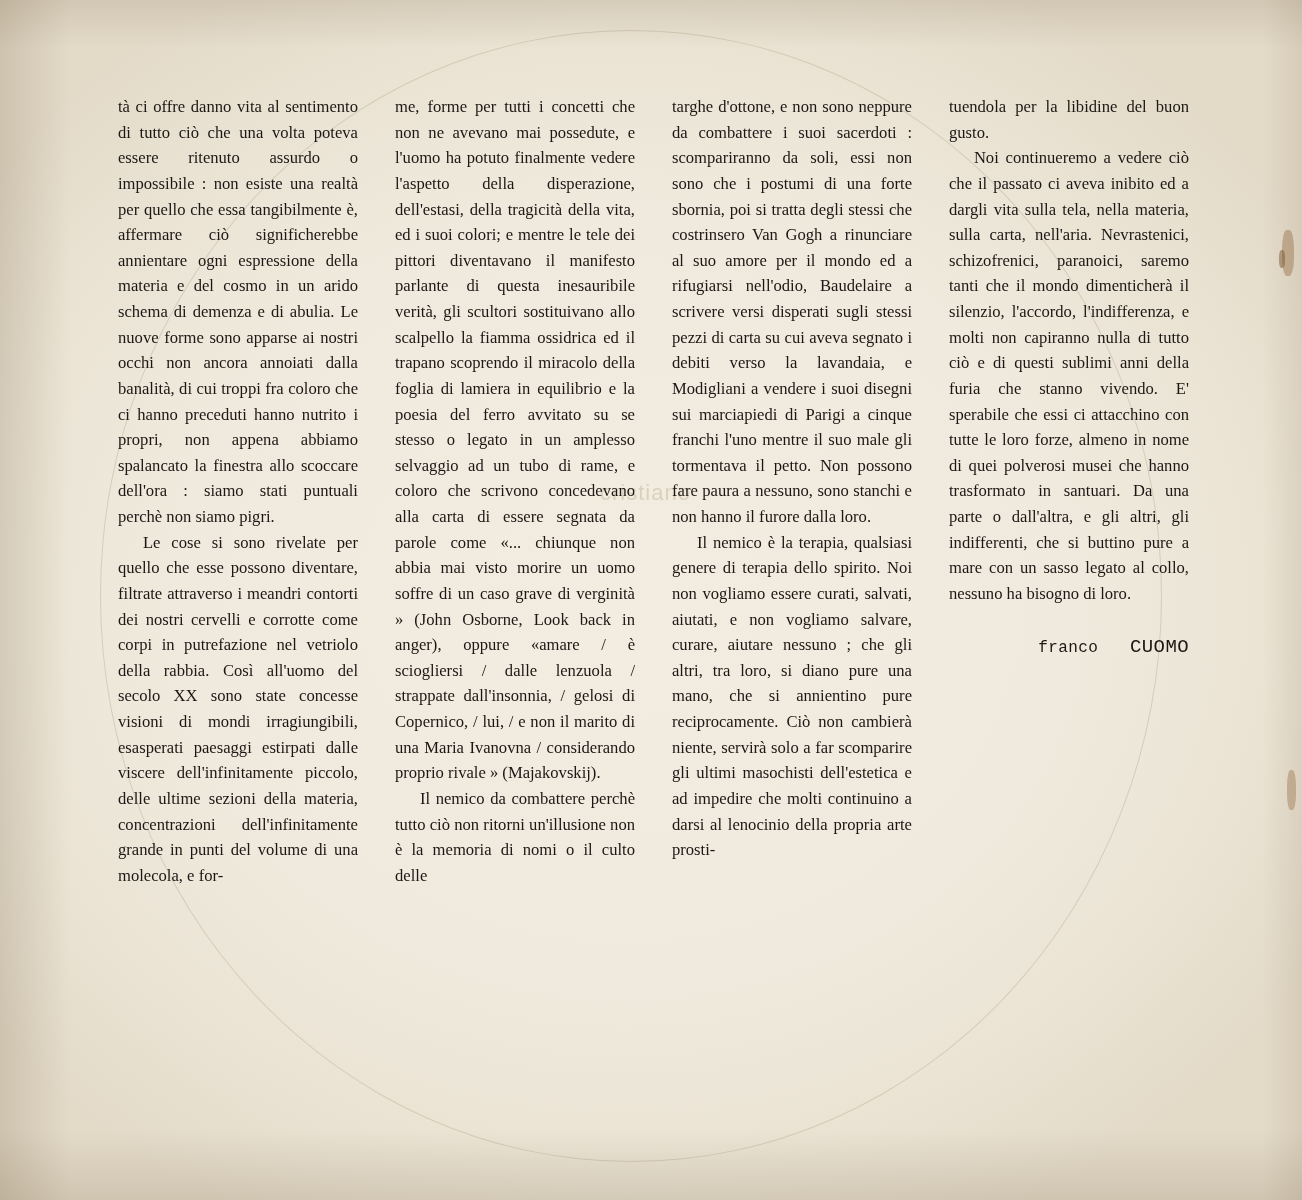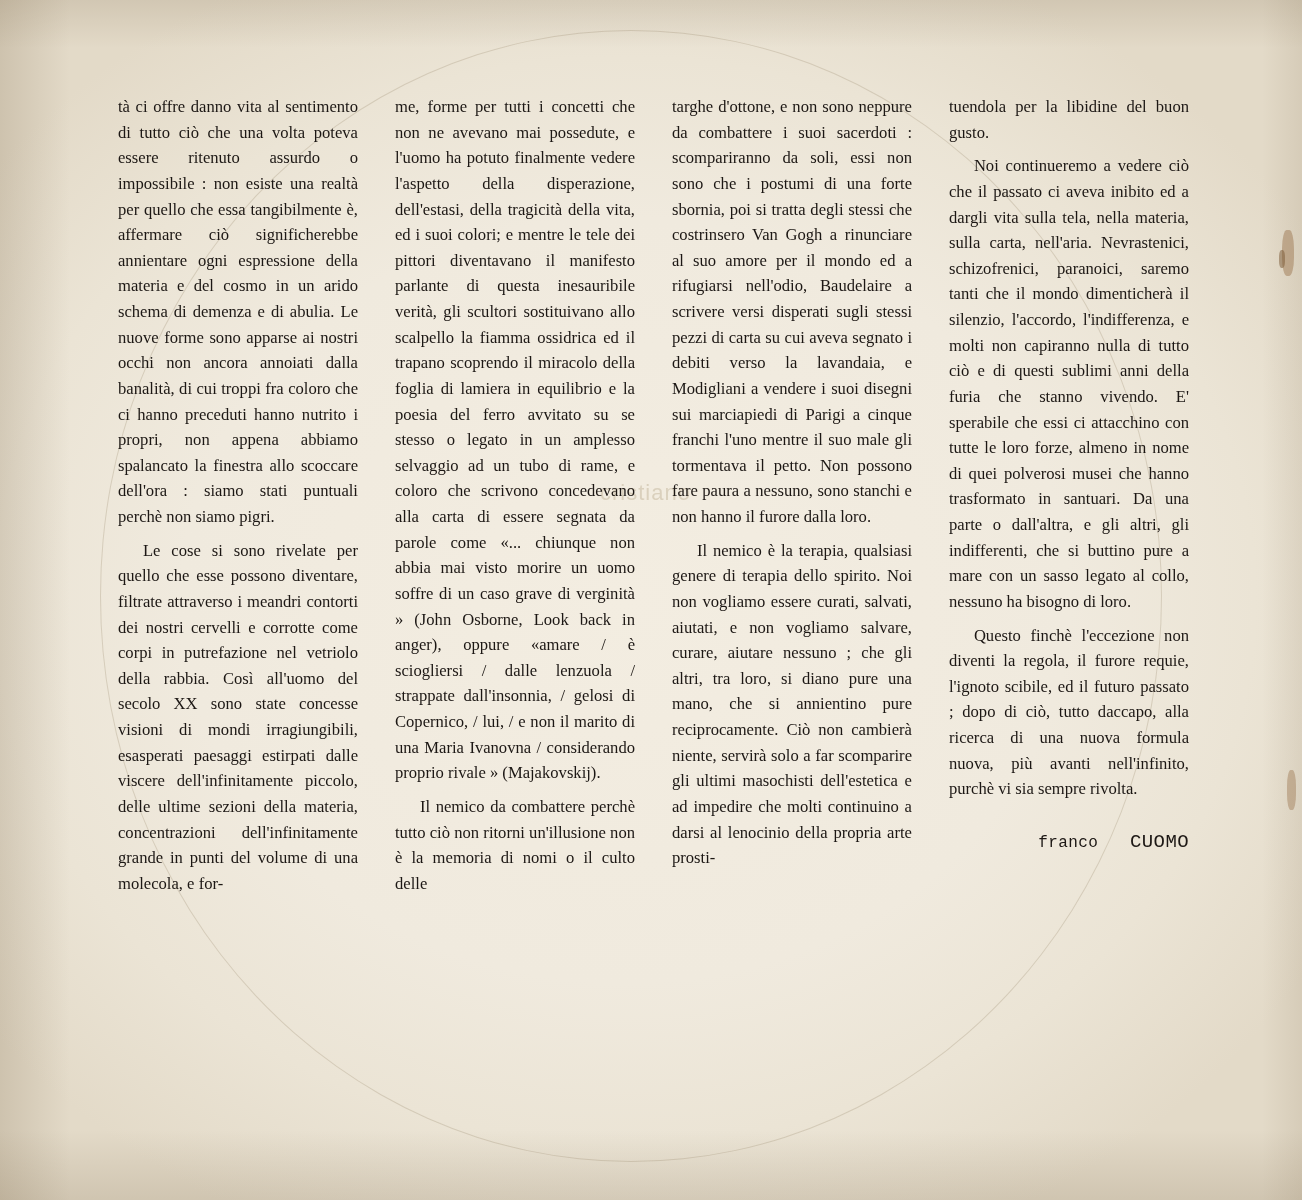--- a/index.html
+++ b/index.html
@@ -108,21 +108,21 @@
     text-align: justify;
     text-justify: inter-word;
     font-family: "Liberation Serif", serif;
   }
   .column p {
     margin: 0 0 0 0;
     text-align: justify;
     hyphens: manual;
   }
   .column p + p {
-    margin-top: 8px;
+    margin-top: 0;
     text-indent: 1.5em;
   }
   .column p.first {
     text-indent: 0;
   }
   .signature {
     margin-top: 26px;
     text-align: right;
     font-family: Liberation Mono, monospace;
     font-size: 17px;
@@ -163,21 +163,20 @@
     </div>
 
     <div class="column">
       <p class="first">targhe d'ottone, e non sono neppure da combattere i suoi sacerdoti : scompariranno da soli, essi non sono che i postumi di una forte sbornia, poi si tratta degli stessi che costrinsero Van Gogh a rinunciare al suo amore per il mondo ed a rifugiarsi nell'odio, Baudelaire a scrivere versi disperati sugli stessi pezzi di carta su cui aveva segnato i debiti verso la lavandaia, e Modigliani a vendere i suoi disegni sui marciapiedi di Parigi a cinque franchi l'uno mentre il suo male gli tormentava il petto. Non possono fare paura a nessuno, sono stanchi e non hanno il furore dalla loro.</p>
       <p>Il nemico è la terapia, qualsiasi genere di terapia dello spirito. Noi non vogliamo essere curati, salvati, aiutati, e non vogliamo salvare, curare, aiutare nessuno ; che gli altri, tra loro, si diano pure una mano, che si annientino pure reciprocamente. Ciò non cambierà niente, servirà solo a far scomparire gli ultimi masochisti dell'estetica e ad impedire che molti continuino a darsi al lenocinio della propria arte prosti-</p>
     </div>
 
     <div class="column">
       <p class="first">tuendola per la libidine del buon gusto.</p>
       <p>Noi continueremo a vedere ciò che il passato ci aveva inibito ed a dargli vita sulla tela, nella materia, sulla carta, nell'aria. Nevrastenici, schizofrenici, paranoici, saremo tanti che il mondo dimenticherà il silenzio, l'accordo, l'indifferenza, e molti non capiranno nulla di tutto ciò e di questi sublimi anni della furia che stanno vivendo. E' sperabile che essi ci attacchino con tutte le loro forze, almeno in nome di quei polverosi musei che hanno trasformato in santuari. Da una parte o dall'altra, e gli altri, gli indifferenti, che si buttino pure a mare con un sasso legato al collo, nessuno ha bisogno di loro.</p>
-      <p>Questo finchè l'eccezione non diventi la regola, il furore requie, l'ignoto scibile, ed il futuro passato ; dopo di ciò, tutto daccapo, alla ricerca di una nuova formula nuova, più avanti nell'infinito, purchè vi sia sempre rivolta.</p>
       <div class="signature">
         <span class="given">franco</span>
         <span>&nbsp;</span>
         <span class="family">CUOMO</span>
       </div>
     </div>
 
   </div>
 </div>
 

